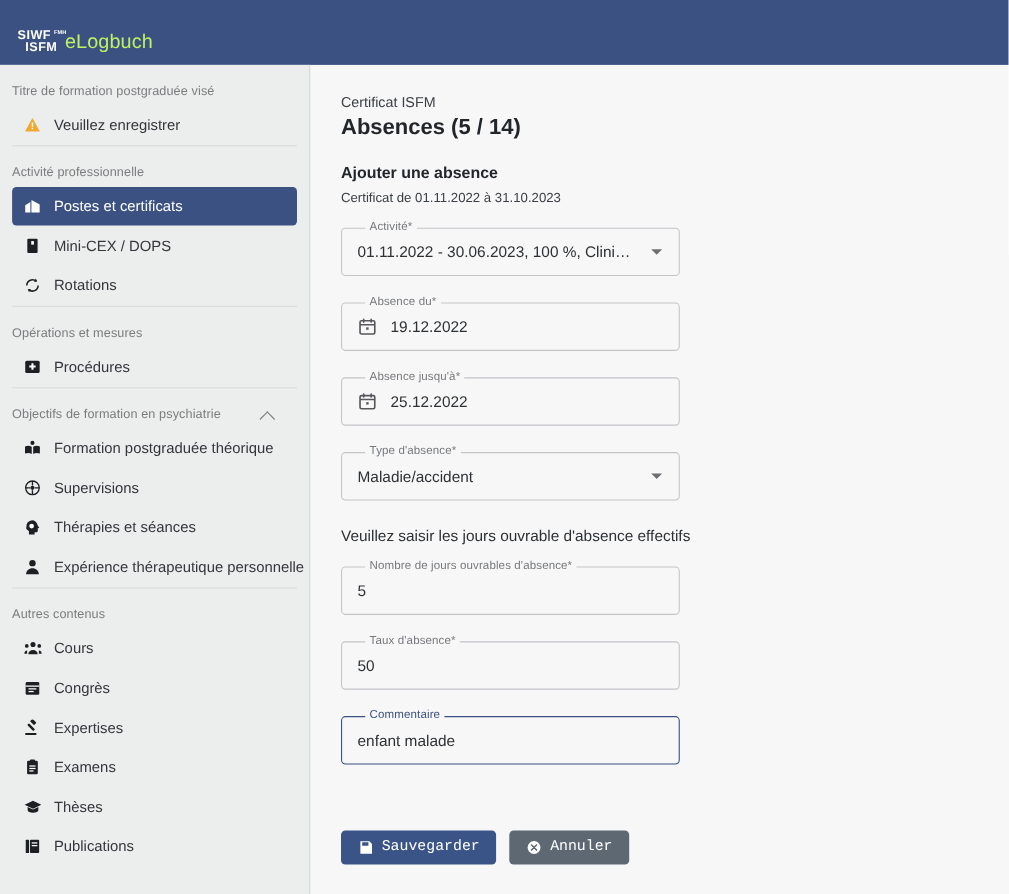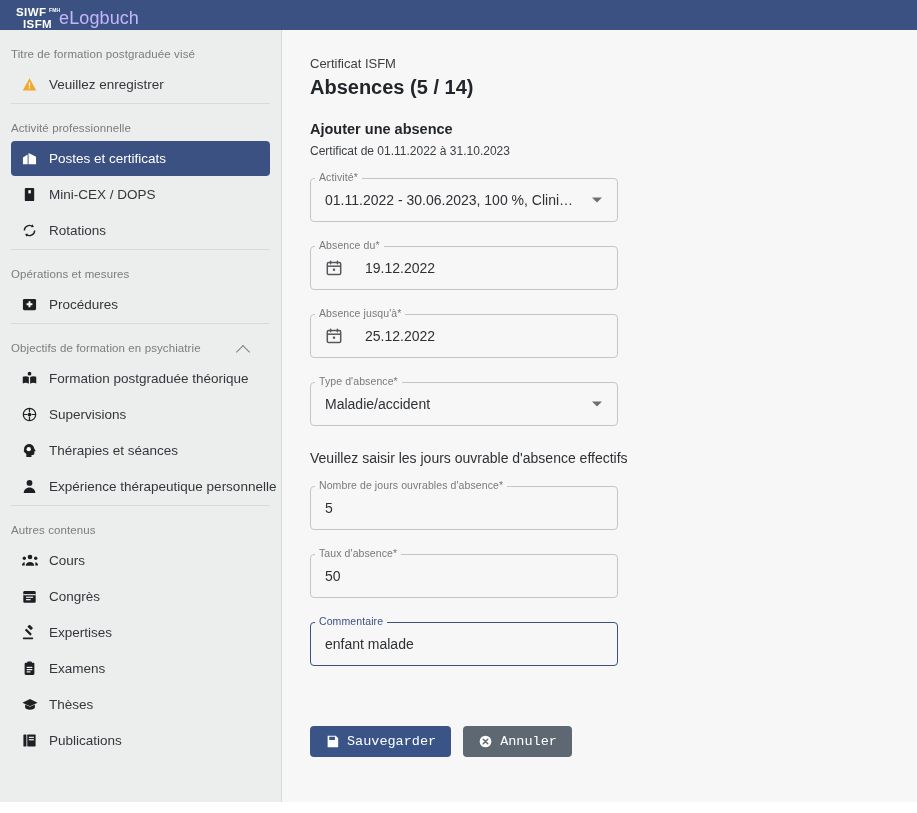--- a/index.html
+++ b/index.html
@@ -5,23 +5,24 @@
   * { box-sizing: border-box; margin: 0; padding: 0; }
   html, body {
     width: 917px; height: 813px;
     font-family: "Liberation Sans", sans-serif;
     background: #ffffff;
     overflow: hidden;
   }
 
   
   .app-header {
-    height: 30px;
+    height: 59px;
     background: #3b5182;
     display: flex;
+    align-items: center;
     padding: 16px 0 0 16px;
     position: relative;
   }
   .brand { display: flex; align-items: flex-end; gap: 7px; }
   .brand-mark {
     display: flex; flex-direction: column;
     line-height: 1.0;
     color: #ffffff;
     font-weight: bold;
     font-size: 11.5px;
@@ -33,21 +34,21 @@
   .brand-mark .l2 { display: inline-block; padding-left: 7px; }
   .brand-sup {
     font-size: 5px;
     font-weight: bold;
     letter-spacing: 0.2px;
     position: absolute;
     left: 33px; top: 2px;
     color: #ffffff;
   }
   .brand-text {
-    color: #c4b5fd;
+    color: #bef264;
     font-size: 18px;
     letter-spacing: 0.1px;
     padding-bottom: 1px;
   }
 
   
   .shell { display: flex; height: 772px; }
 
   
   .sidebar {
@@ -141,37 +142,37 @@
     margin-bottom: 24px;
   }
   .field .box {
     position: absolute; inset: 0;
     border: 1px solid #c3c5c7;
     border-radius: 4px;
     background: #f7f7f8;
   }
   .field .legend {
     position: absolute;
-    top: -7px; left: 5px;
+    top: -7px; left: 22px;
     background: #f7f7f8;
     padding: 0 4px;
     font-size: 10.5px;
     color: #77797c;
     letter-spacing: 0.1px;
   }
   .field .value {
     position: absolute;
     left: 15px; right: 34px; top: 0; bottom: 0;
     display: flex; align-items: center;
     font-size: 14px;
     color: #2e3134;
     white-space: nowrap;
     overflow: hidden;
   }
-  .field.with-icon .value { left: 55px; }
+  .field.with-icon .value { left: 45px; }
   .field .fld-icon {
     position: absolute;
     left: 16px; top: 50%;
     transform: translateY(-50%);
     width: 16px; height: 16px;
     display: flex; align-items: center; justify-content: center;
   }
   .field .caret {
     position: absolute;
     right: 16px; top: 50%;

